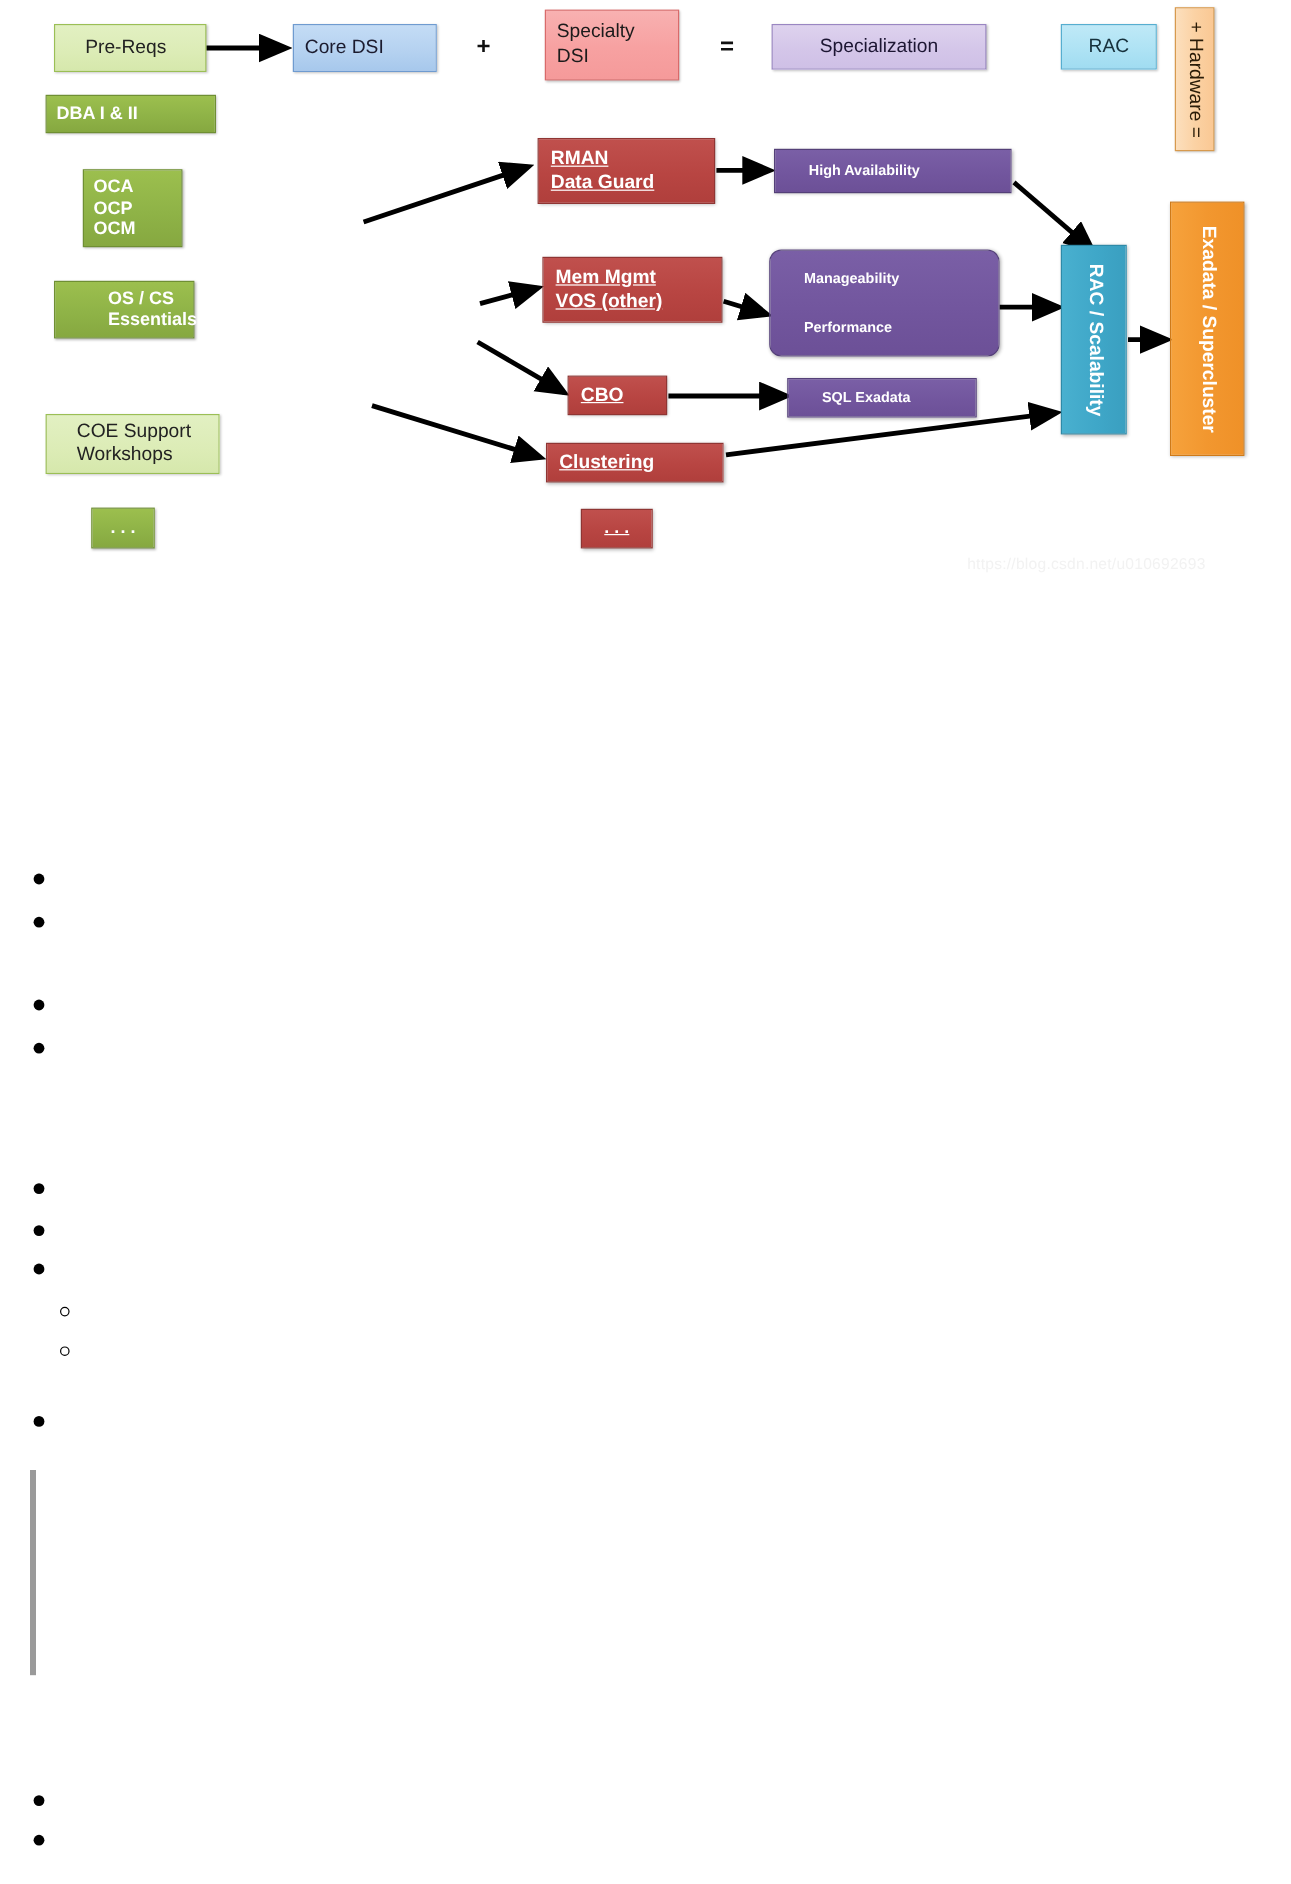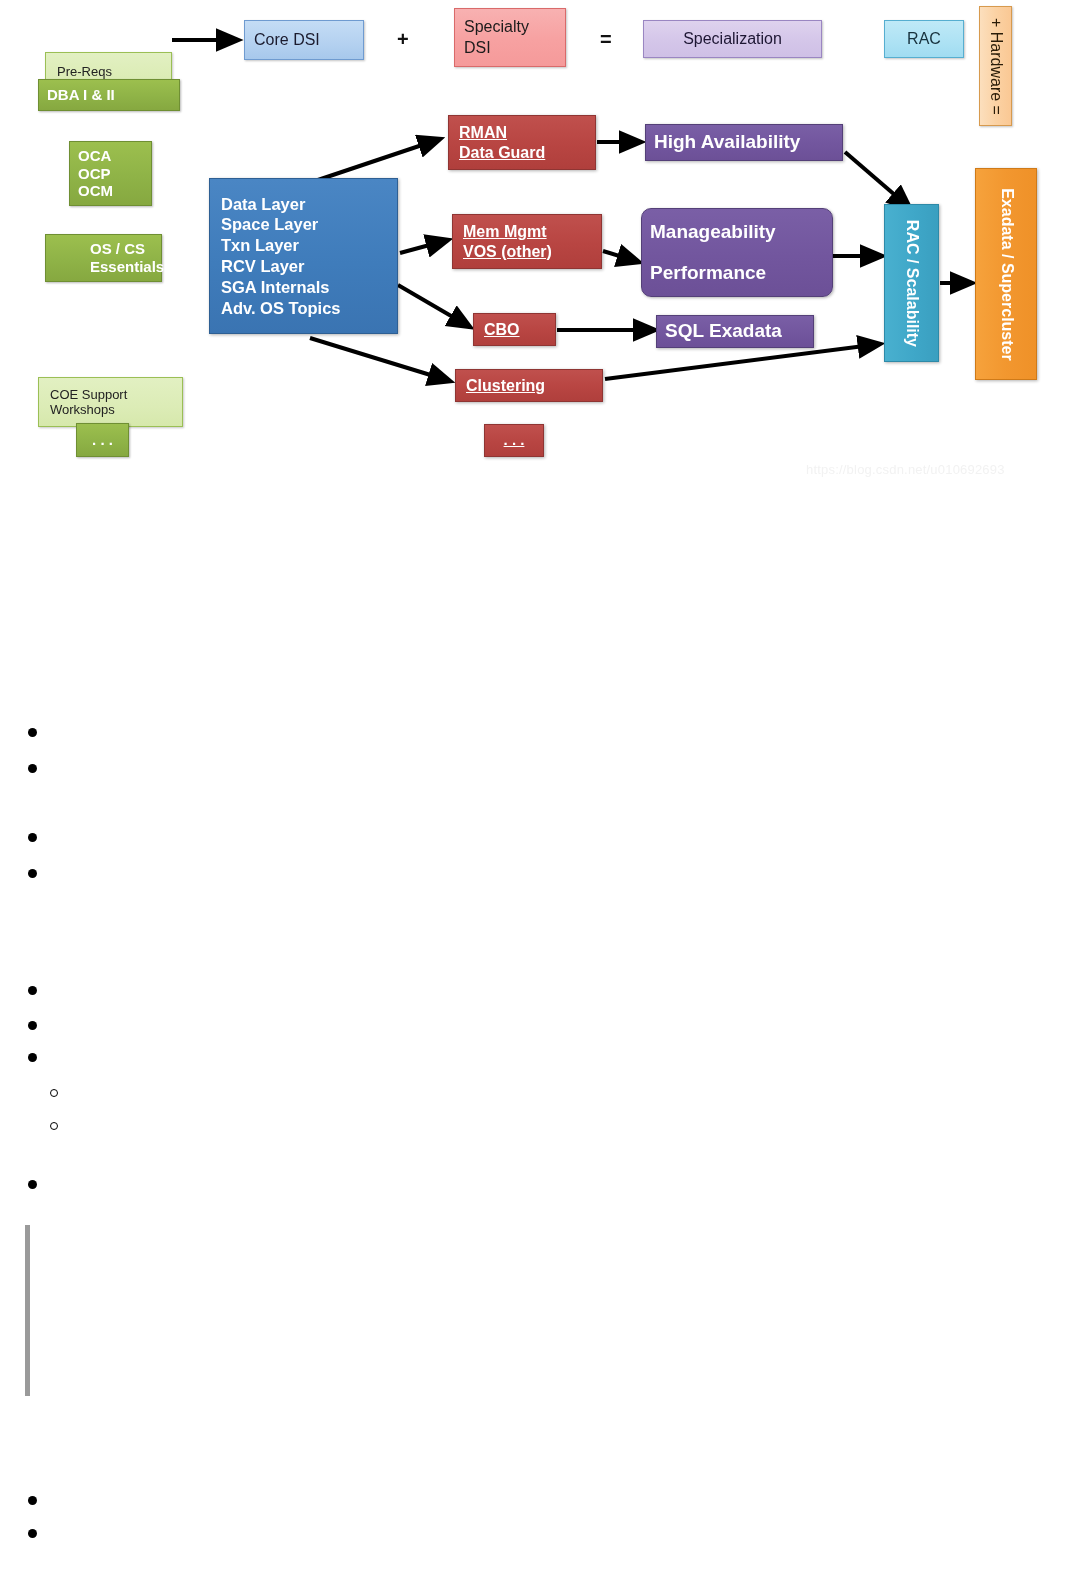--- a/index.html
+++ b/index.html
@@ -25,21 +25,21 @@
   .g-dark{
     background:linear-gradient(180deg,#9cbf4e 0%,#8fb347 55%,#86a840 100%);
     border-color:#6f8f33;color:#ffffff;font-weight:bold;
     box-shadow:1px 1px 2px rgba(0,0,0,.28);
     padding:3px 8px;font-size:15px;
   }
   .g-light{
     background:linear-gradient(180deg,#e2f0c2 0%,#dcecb6 60%,#d6e8ac 100%);
     border-color:#9bbf55;color:#222222;font-weight:normal;
     box-shadow:1px 1px 2px rgba(0,0,0,.22);
-    padding:3px 11px;font-size:13px;margin-top:32px;
+    padding:3px 25px;font-size:16px;
   }
   
   .b-light{
     background:linear-gradient(180deg,#c4dcf5 0%,#b4d1f0 60%,#a7c8ec 100%);
     border-color:#6f9bd0;color:#1b1b2e;font-size:16px;
     box-shadow:1px 1px 2px rgba(0,0,0,.24);
     padding:3px 9px;
   }
   .b-mid{
     background:linear-gradient(180deg,#4a86c4 0%,#3f7cbb 55%,#3a74b2 100%);
@@ -74,23 +74,23 @@
   
   .pur-light{
     background:linear-gradient(180deg,#ded2ee 0%,#d4c6e9 55%,#cfc0e6 100%);
     border-color:#9a86c2;color:#1d1633;font-size:16px;
     box-shadow:1px 1px 2px rgba(0,0,0,.24);
     padding:3px 9px;
     align-items:center;
   }
   .pur{
     background:linear-gradient(180deg,#7a5fa6 0%,#72569e 55%,#6c5097 100%);
-    border-color:#544078;color:#ffffff;font-weight:bold;font-size:19px;
-    box-shadow:1px 1px 3px rgba(0,0,0,.3);
-    padding:3px 8px;
+    border-color:#544078;color:#ffffff;font-weight:bold;font-size:12px;
+    box-shadow:1px 1px 3px rgba(0,0,0,.3);
+    padding:3px 28px;
   }
   
   .orange-lite{
     background:linear-gradient(90deg,#fbd9b0 0%,#fbcf9c 50%,#f9c display:block);
     border-color:#d79a4e;color:#2a1c08;
     box-shadow:1px 1px 2px rgba(0,0,0,.24);
   }
   .orange-lite{background:linear-gradient(90deg,#fcdfbd 0%,#fbd2a4 50%,#fac894 100%);}
   .orange{
     background:linear-gradient(90deg,#f6a23c 0%,#f2972f 50%,#ef9128 100%);
@@ -213,28 +213,20 @@
 
   <div class="box g-light" style="left:38px;top:345px;width:145px;height:50px;">
     <span class="ln">COE Support</span>
     <span class="ln">Workshops</span>
   </div>
 
   <div class="box g-dark" style="left:76px;top:423px;width:53px;height:34px;align-items:center;font-size:15px;">
     <span class="ln">. . .</span>
   </div>
 
-  <div class="box b-mid" style="left:209px;top:178px;width:189px;height:156px;">
-    <span class="ln">Data Layer</span>
-    <span class="ln">Space Layer</span>
-    <span class="ln">Txn Layer</span>
-    <span class="ln">RCV Layer</span>
-    <span class="ln">SGA Internals</span>
-    <span class="ln">Adv. OS Topics</span>
-  </div>
 
   <div class="box red" style="left:448px;top:115px;width:148px;height:55px;">
     <span class="ln">RMAN</span>
     <span class="ln">Data Guard</span>
   </div>
 
   <div class="box red" style="left:452px;top:214px;width:150px;height:55px;">
     <span class="ln">Mem Mgmt</span>
     <span class="ln">VOS (other)</span>
   </div>

